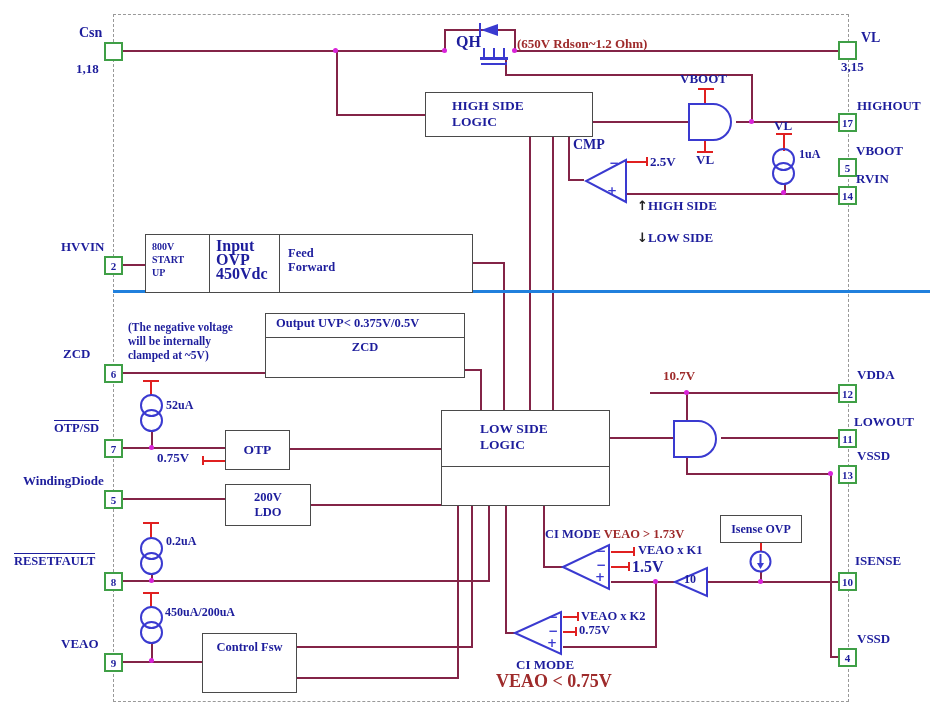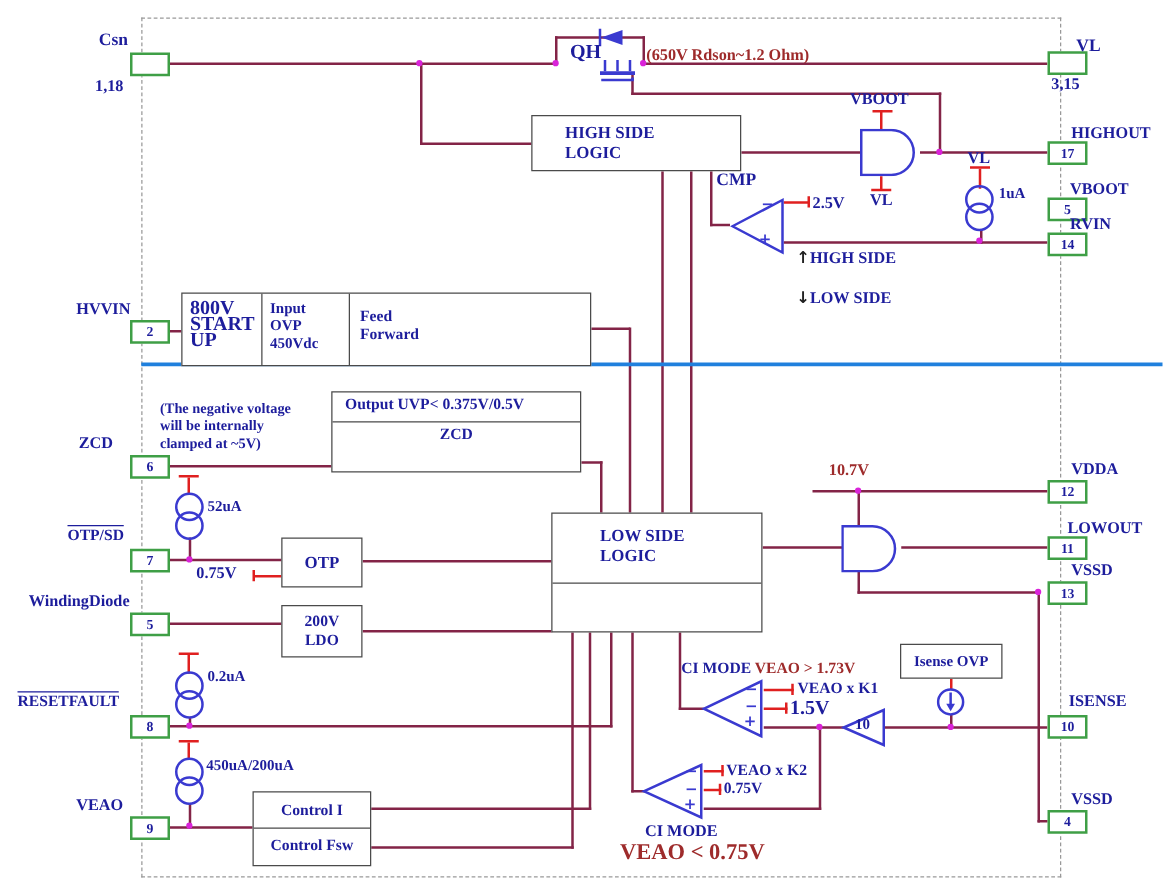--- a/index.html
+++ b/index.html
@@ -10,21 +10,21 @@
 body{background:#fff}
 #canvas{position:relative;width:932px;height:715px;background:#fff;overflow:hidden;
   font-family:"Liberation Serif",serif;}
 .wh{position:absolute;height:2px;background:var(--wire)}
 .wv{position:absolute;width:2px;background:var(--wire)}
 .rh{position:absolute;height:2px;background:var(--red)}
 .rv{position:absolute;width:2px;background:var(--red)}
 .bar{position:absolute;width:2px;height:9px;background:var(--red)}
 .dot{position:absolute;width:5px;height:5px;border-radius:50%;background:var(--mag)}
 .circ{position:absolute;width:23px;height:23px;border:2px solid var(--blue);border-radius:50%;box-sizing:border-box;background:transparent}
-.pin{position:absolute;width:32px;height:19px;border:2px solid var(--green);background:#fff;box-sizing:border-box;
+.pin{position:absolute;width:19px;height:19px;border:2px solid var(--green);background:#fff;box-sizing:border-box;
   display:flex;align-items:center;justify-content:center;font-family:"Liberation Serif",serif;
   font-weight:bold;font-size:11px;color:var(--navy);z-index:6}
 .t{position:absolute;color:var(--navy);font-weight:bold;font-size:13px;white-space:nowrap;z-index:7}
 .dr{color:var(--dred)}
 .ovl{border-top:1.6px solid var(--navy)}
 .box{position:absolute;background:#fff;border:1.5px solid var(--bb);box-sizing:border-box;z-index:4;color:var(--navy);font-weight:bold}
 .mark{position:absolute;color:var(--blue);font-family:"DejaVu Sans",sans-serif;font-weight:bold;font-size:12px;z-index:8}
 .sym{position:absolute;z-index:5}
 svg{display:block}
 </style>
@@ -194,59 +194,58 @@
         <polygon points="8,13 15,13 11.5,19" fill="#3a3ad0"></polygon>
       </svg>
   </div>
 
   <div class="box" style="left:425px;top:92px;width:168px;height:45px;padding:5px 0 0 26px;font-size:13.5px;line-height:15.5px">
     <div>HIGH SIDE</div>
     <div>LOGIC</div>
   </div>
 
   <div class="box" style="left:145px;top:234px;width:328px;height:59px;display:flex">
-    <div style="width:57px;border-right:1.5px solid var(--bb);font-size:16px;line-height:13px;padding:5px 0 0 6px">
+    <div style="width:57px;border-right:1.5px solid var(--bb);font-size:10px;line-height:13px;padding:5px 0 0 6px">
       <div>800V</div>
         <div>START</div>
         <div>UP</div>
     </div>
-    <div style="width:63px;border-right:1.5px solid var(--bb);font-size:12px;line-height:14px;padding:4px 0 0 6px">
+    <div style="width:63px;border-right:1.5px solid var(--bb);font-size:16px;line-height:14px;padding:4px 0 0 6px">
       <div>Input</div>
         <div>OVP</div>
         <div>450Vdc</div>
     </div>
     <div style="flex:1;font-size:12.5px;line-height:14px;padding:11px 0 0 8px">
       <div>Feed</div>
         <div>Forward</div>
     </div>
   </div>
 
   <div class="box" style="left:265px;top:313px;width:200px;height:65px;font-size:12.5px">
     <div style="height:21px;border-bottom:1.5px solid var(--bb);padding:2px 0 0 10px">Output   UVP&lt; 0.375V/0.5V</div>
     <div style="height:19px;text-align:center;padding-top:2px">ZCD</div>
   </div>
 
   <div class="box" style="left:225px;top:430px;width:65px;height:40px;display:flex;align-items:center;justify-content:center;font-size:13.5px">
     <span>OTP</span>
   </div>
 
-  <div class="box" style="left:225px;top:484px;width:65px;height:42px;text-align:center;font-size:12.5px;line-height:15px;padding-top:5px">
+  <div class="box" style="left:225px;top:484px;width:86px;height:42px;text-align:center;font-size:12.5px;line-height:15px;padding-top:5px">
     <div>200V</div>
       <div>LDO</div>
   </div>
 
   <div class="box" style="left:441px;top:410px;width:169px;height:96px">
     <div style="height:56px;border-bottom:1.5px solid var(--bb);padding:10px 0 0 38px;font-size:13.5px;line-height:16px;box-sizing:border-box">
       <div>LOW SIDE</div>
         <div>LOGIC</div>
     </div>
   </div>
 
   <div class="box" style="left:202px;top:633px;width:95px;height:60px">
-    <div style="height:28px;border-bottom:1.5px solid var(--bb);display:flex;align-items:center;justify-content:center;font-size:12.5px">Control I</div>
     <div style="height:27px;display:flex;align-items:center;justify-content:center;font-size:12.5px">Control Fsw</div>
   </div>
 
   <div class="box" style="left:720px;top:515px;width:82px;height:28px;display:flex;align-items:center;justify-content:center;font-size:12px">
     <span>Isense OVP</span>
   </div>
 
   <div class="pin" style="left:104px;top:42px"></div>
   <div class="pin" style="left:838px;top:41px"></div>
   <div class="pin" style="left:838px;top:113px">17</div>

